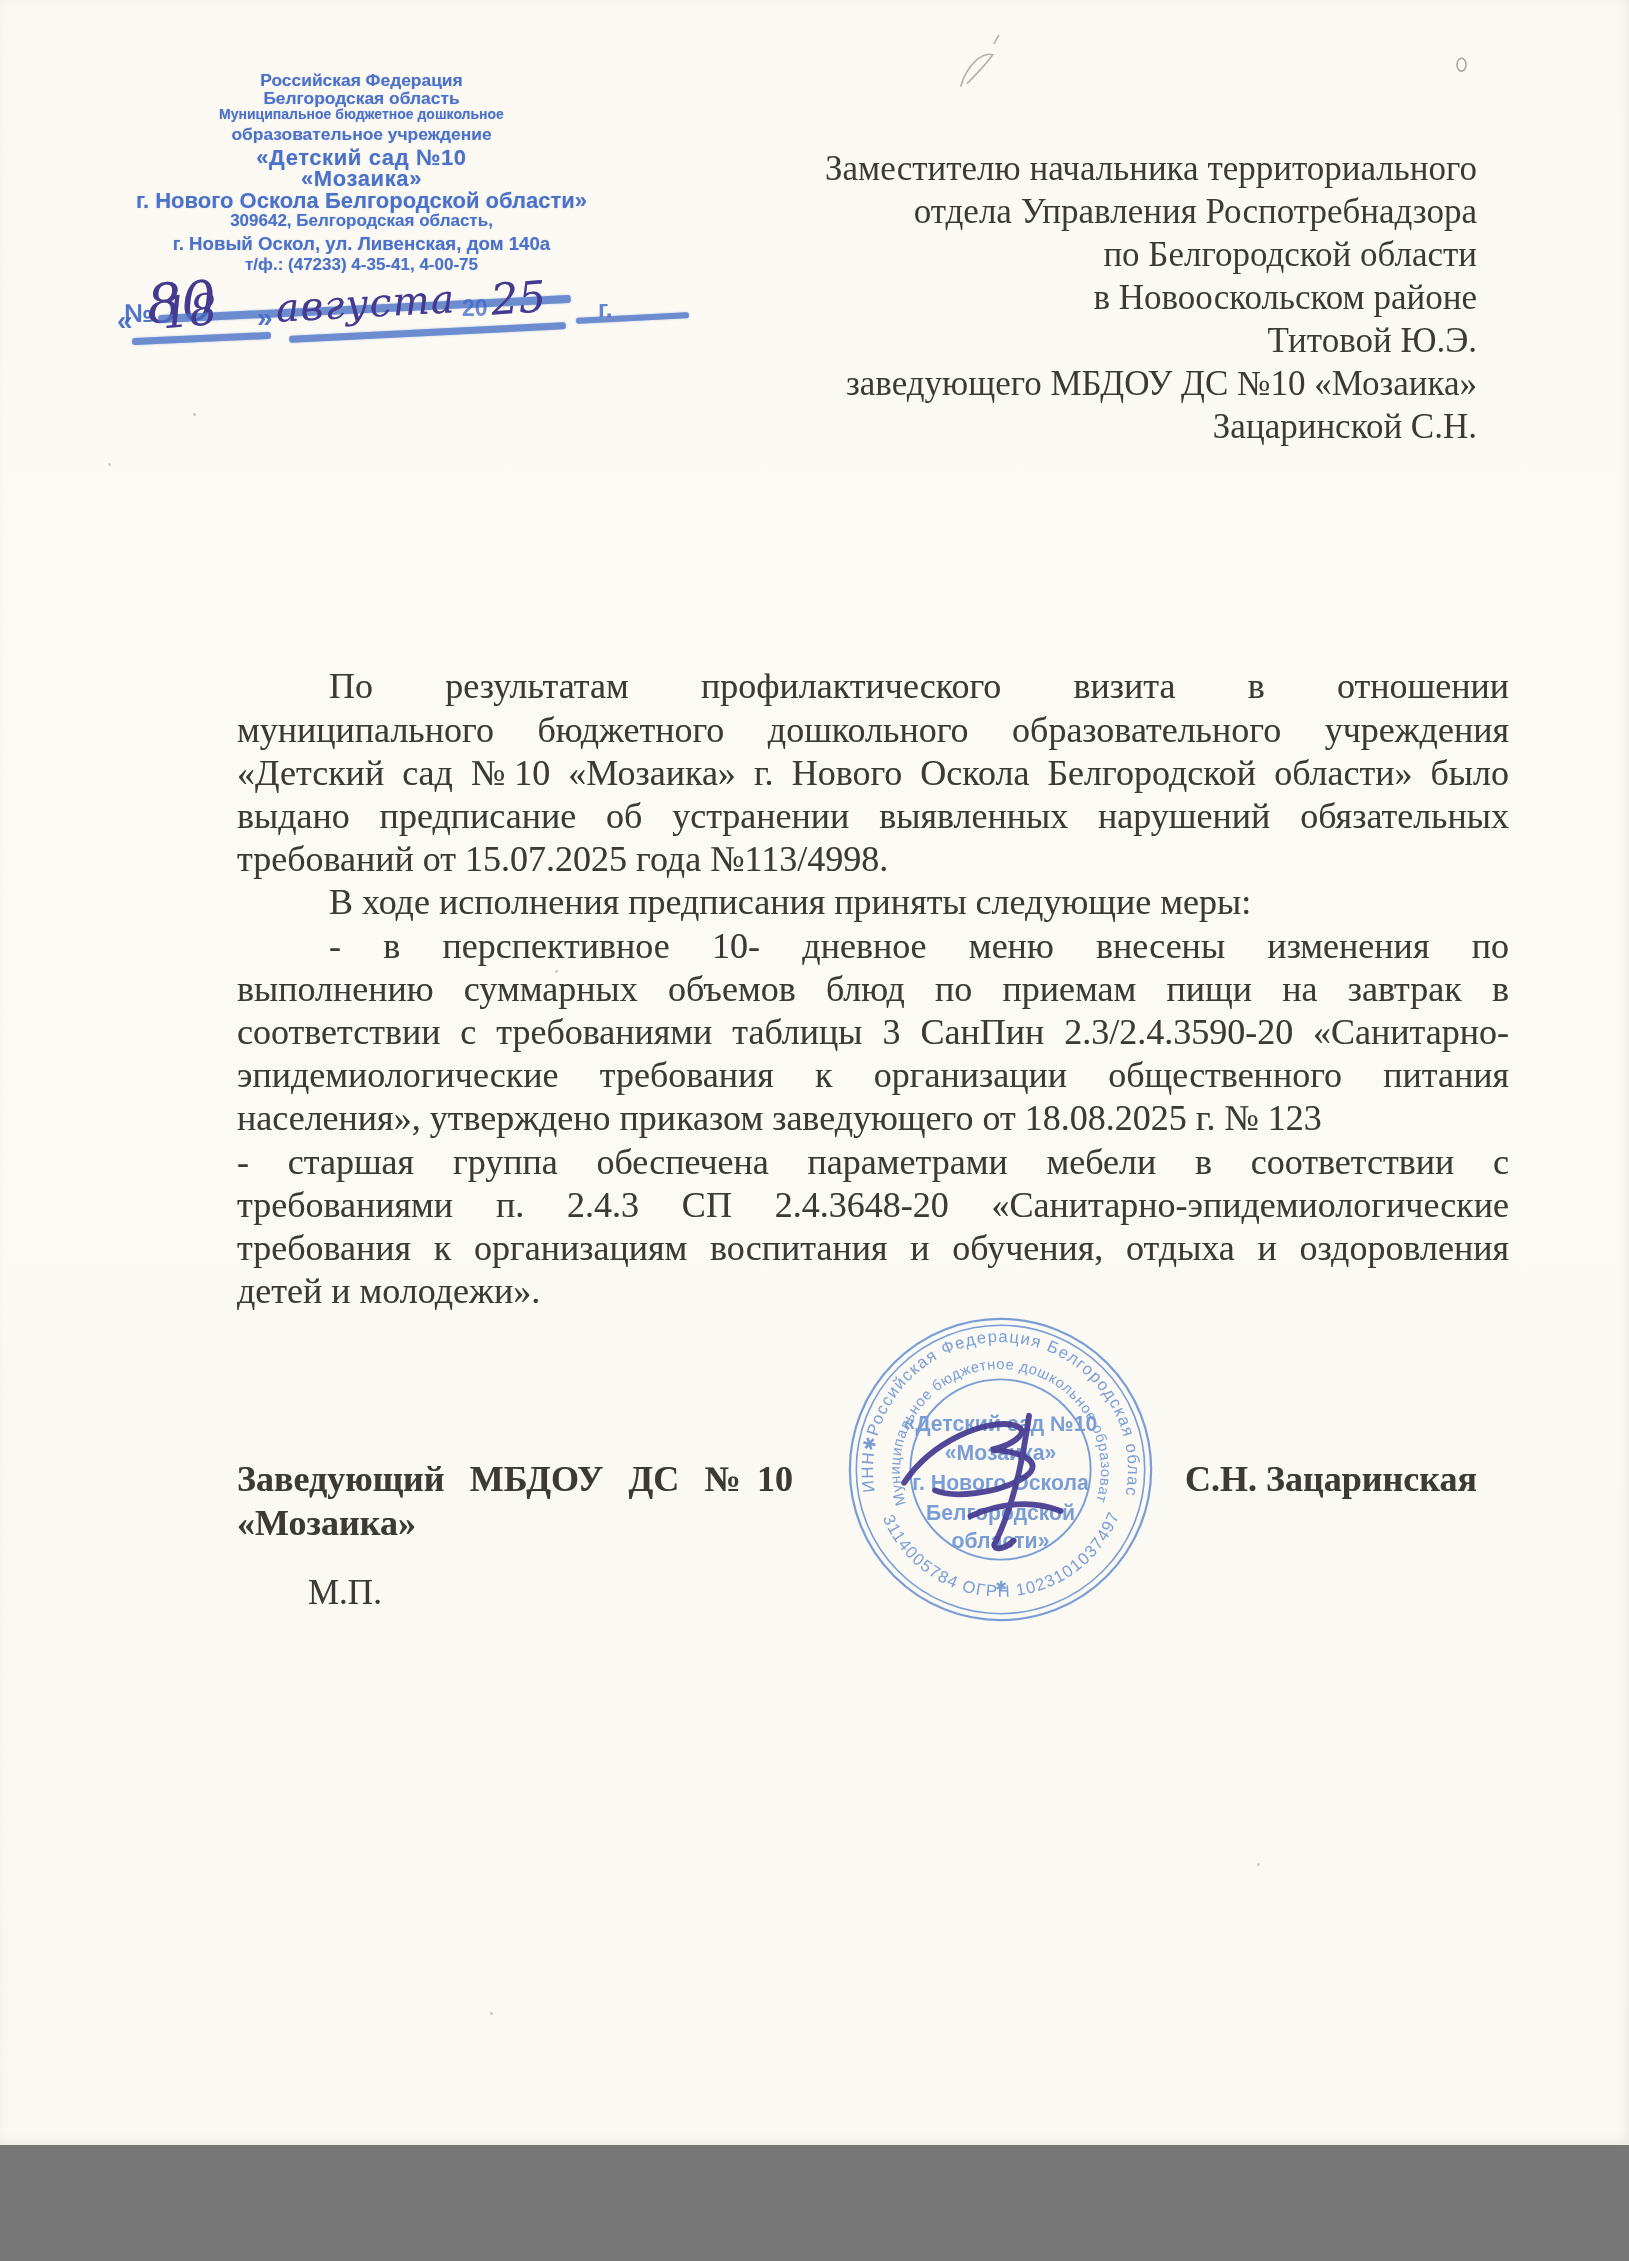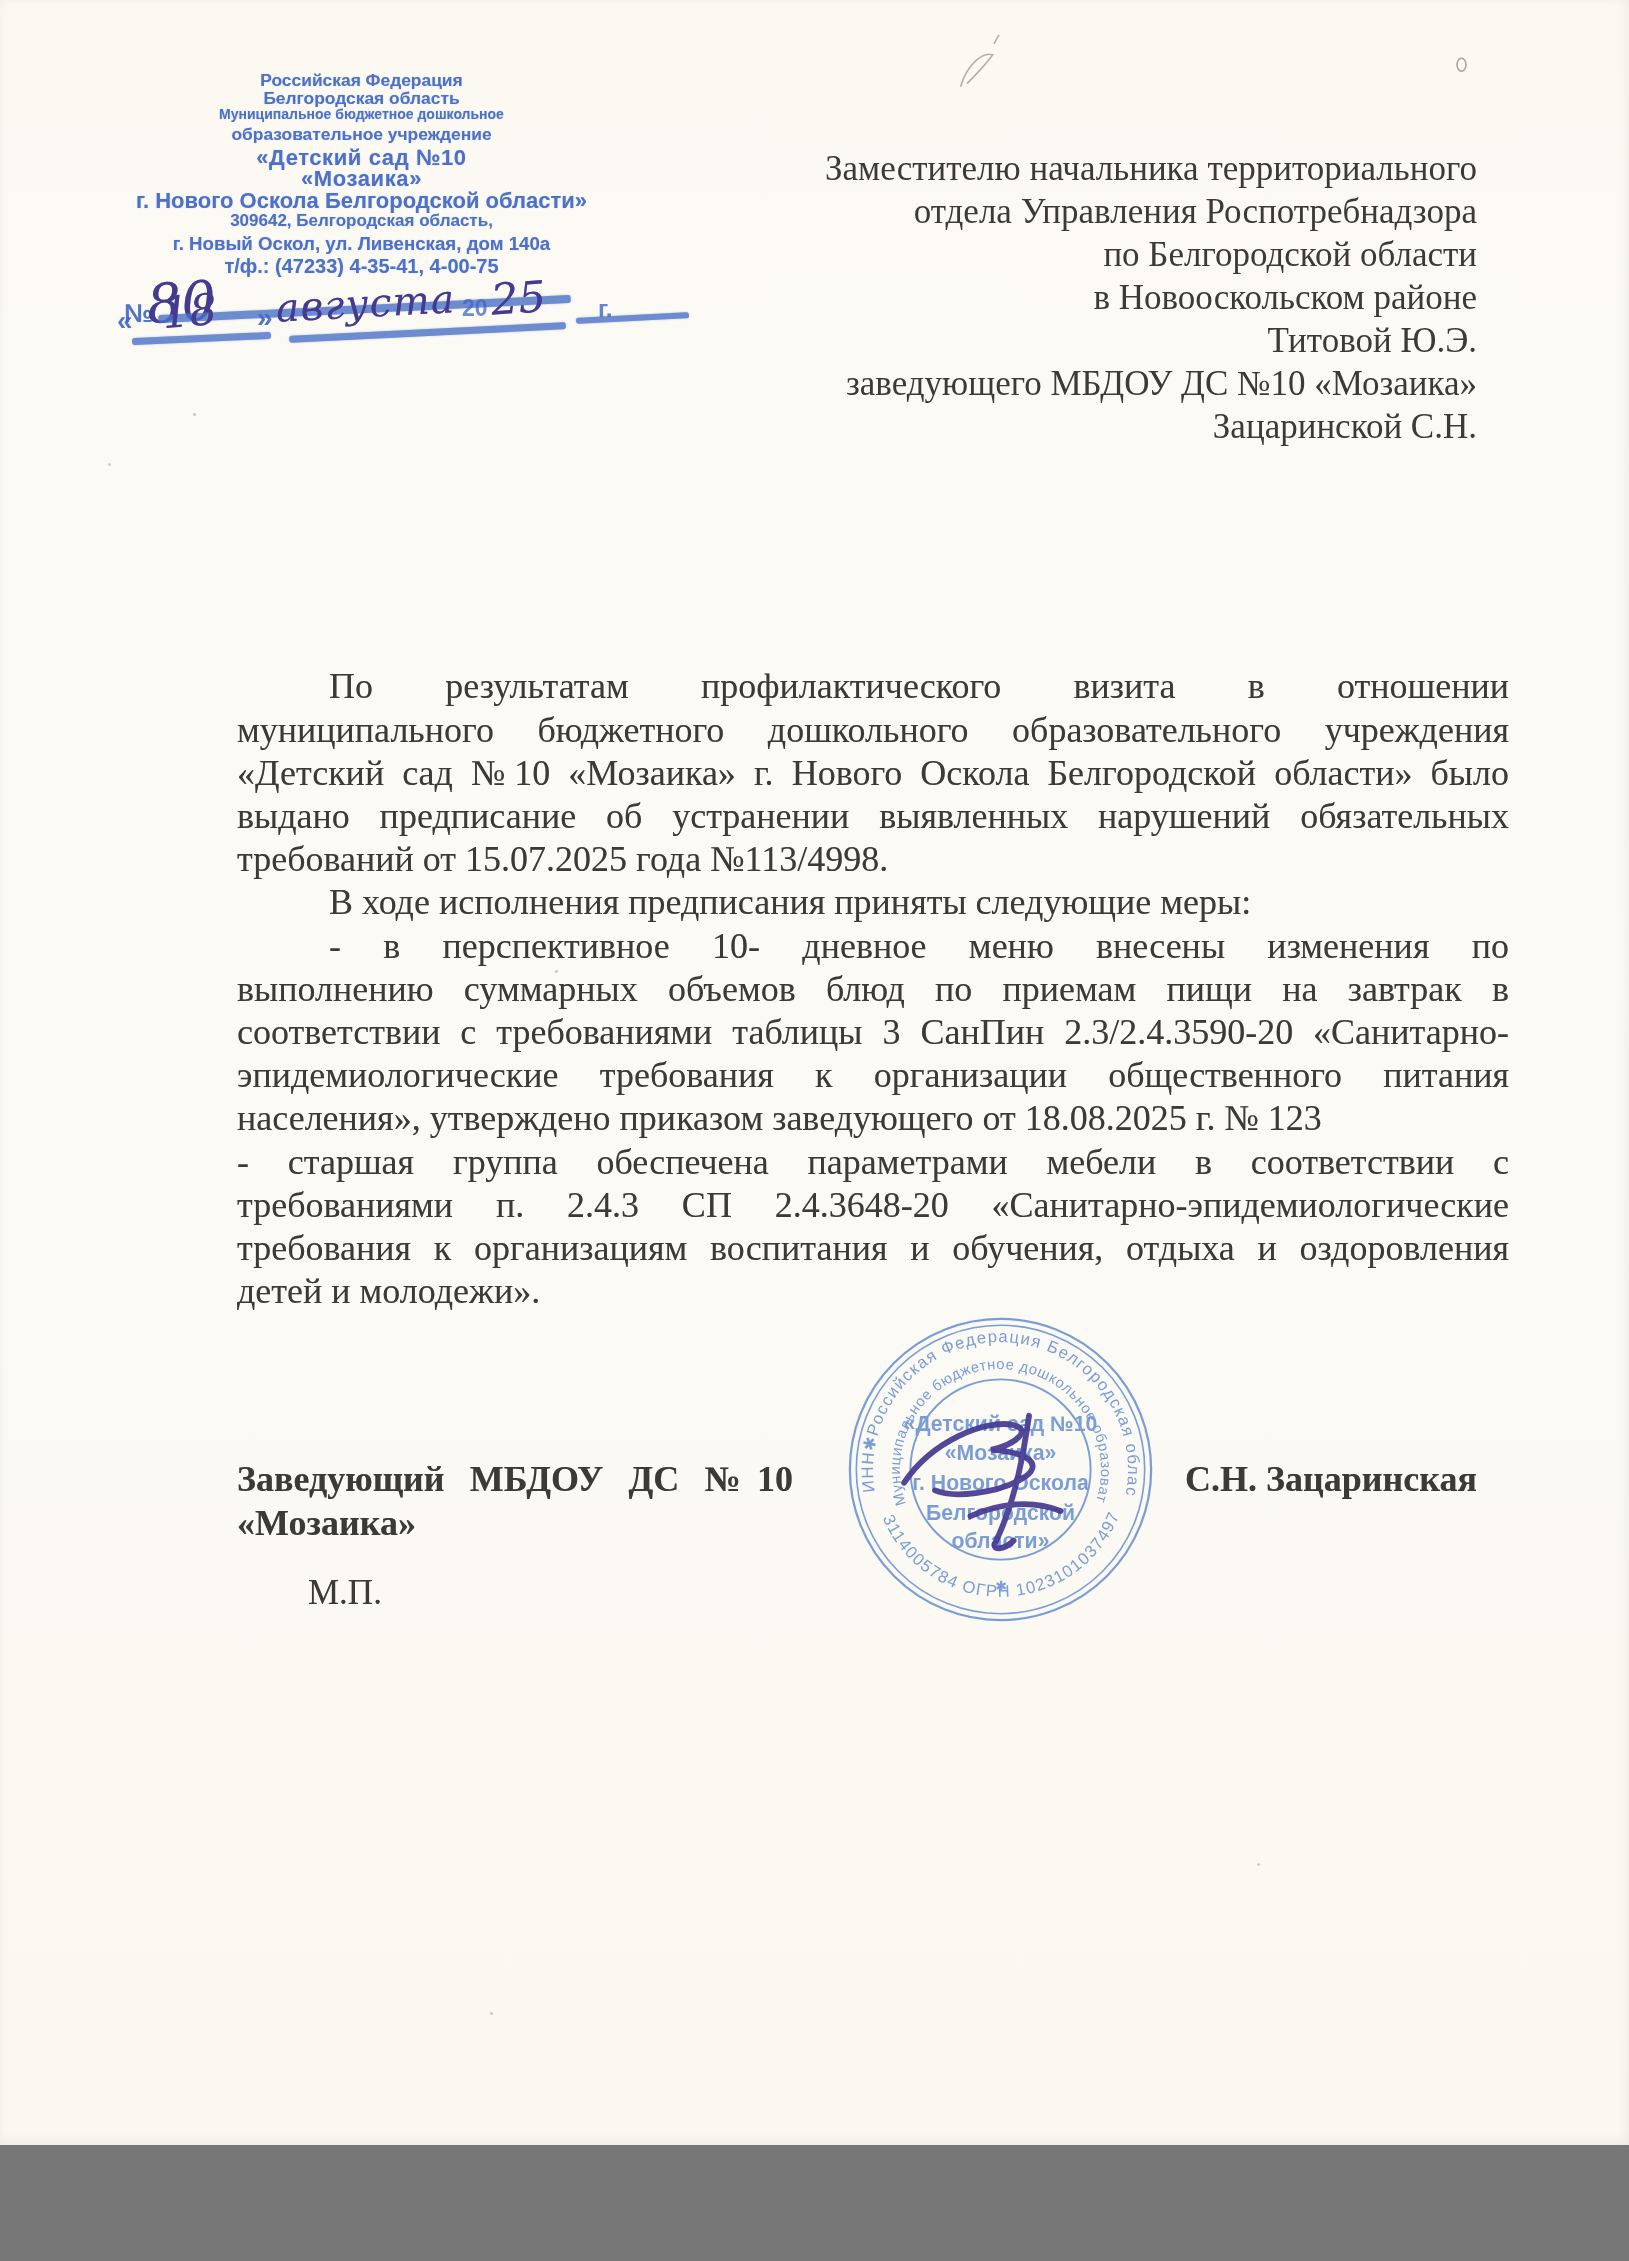--- a/index.html
+++ b/index.html
@@ -66,21 +66,21 @@
   <div>
     <div class="lh-line" style="top:70px;font-size:17.4px;">Российская Федерация</div>
     <div class="lh-line" style="top:88px;font-size:17.4px;">Белгородская область</div>
     <div class="lh-line" style="top:106px;font-size:14px;">Муниципальное бюджетное дошкольное</div>
     <div class="lh-line" style="top:124px;font-size:17.4px;">образовательное учреждение</div>
     <div class="lh-line" style="top:145px;font-size:22px;letter-spacing:0.6px;">«Детский сад №10</div>
     <div class="lh-line" style="top:166px;font-size:22px;letter-spacing:0.6px;">«Мозаика»</div>
     <div class="lh-line" style="top:188px;font-size:22px;">г. Нового Оскола Белгородской области»</div>
     <div class="lh-line" style="top:211px;font-size:17px;">309642, Белгородская область,</div>
     <div class="lh-line" style="top:233px;font-size:18.7px;">г. Новый Оскол, ул. Ливенская, дом 140а</div>
-    <div class="lh-line" style="top:255px;font-size:20px;">т/ф.: (47233) 4-35-41, 4-00-75</div>
+    <div class="lh-line" style="top:255px;font-size:17px;">т/ф.: (47233) 4-35-41, 4-00-75</div>
   </div>
 
   <div>
     <span class="bluemark" style="left:124px;top:298px;font-size:26px;">№</span>
     <span class="hand" style="left:147px;top:271px;font-size:54px;transform:rotate(-4deg);">80</span>
     <div class="stampline" style="left:158px;top:305px;width:413px;height:8.4px;transform:rotate(-2.8deg);"></div>
 
     <span class="bluemark" style="left:117px;top:305px;font-size:28px;">«</span>
     <span class="hand" style="left:162px;top:286px;font-size:43px;transform:rotate(-5deg);">18</span>
     <span class="bluemark" style="left:257px;top:302px;font-size:28px;">»</span>

